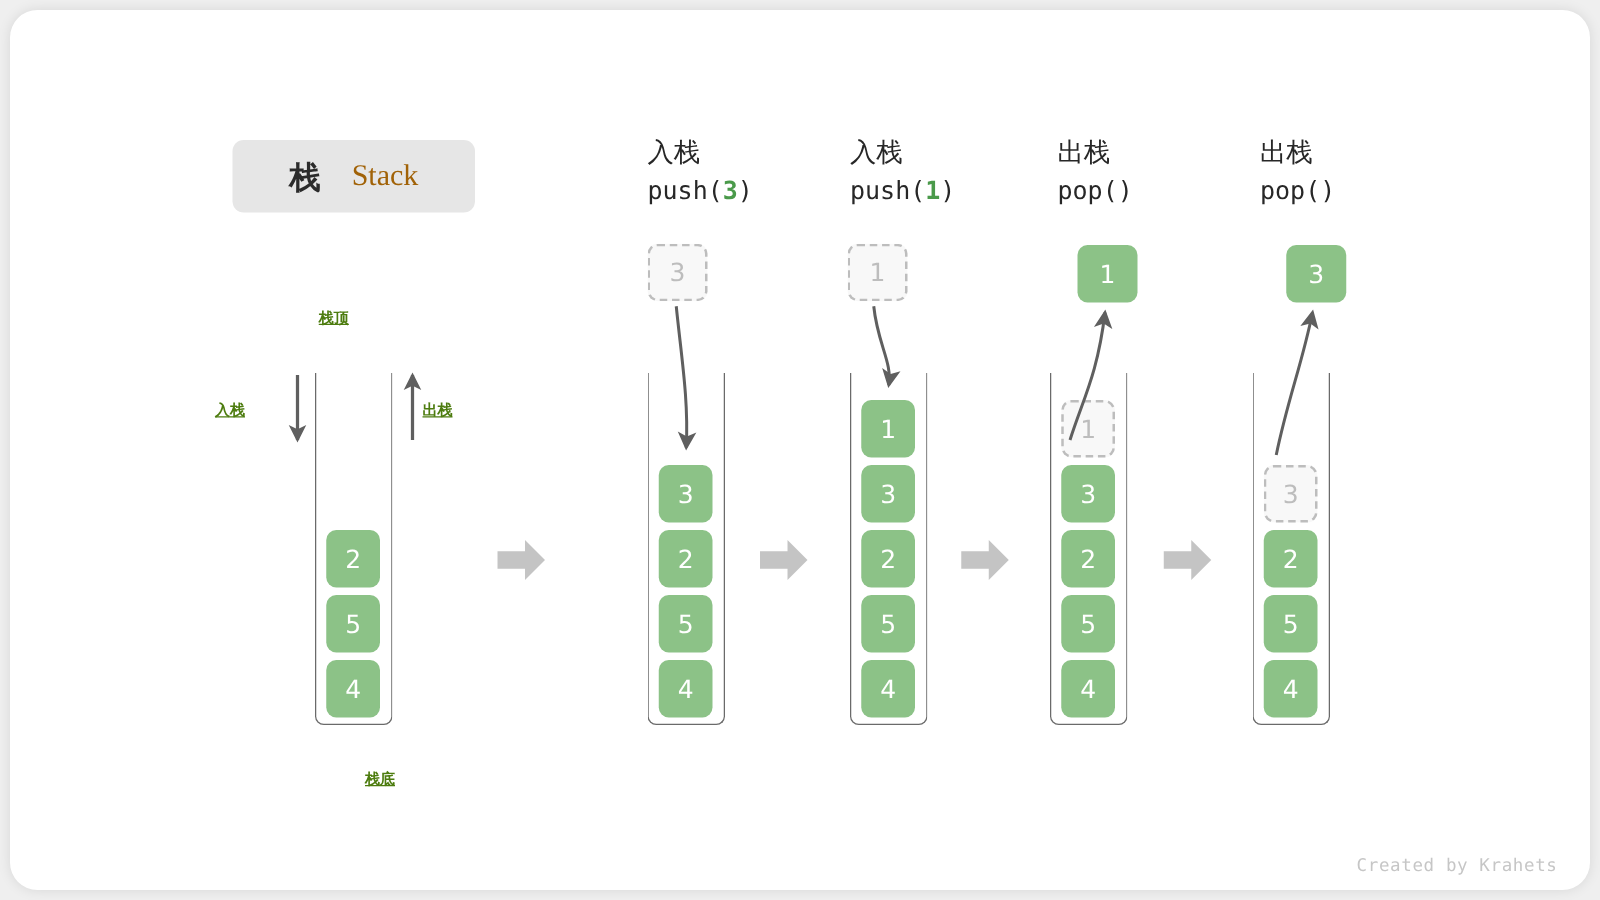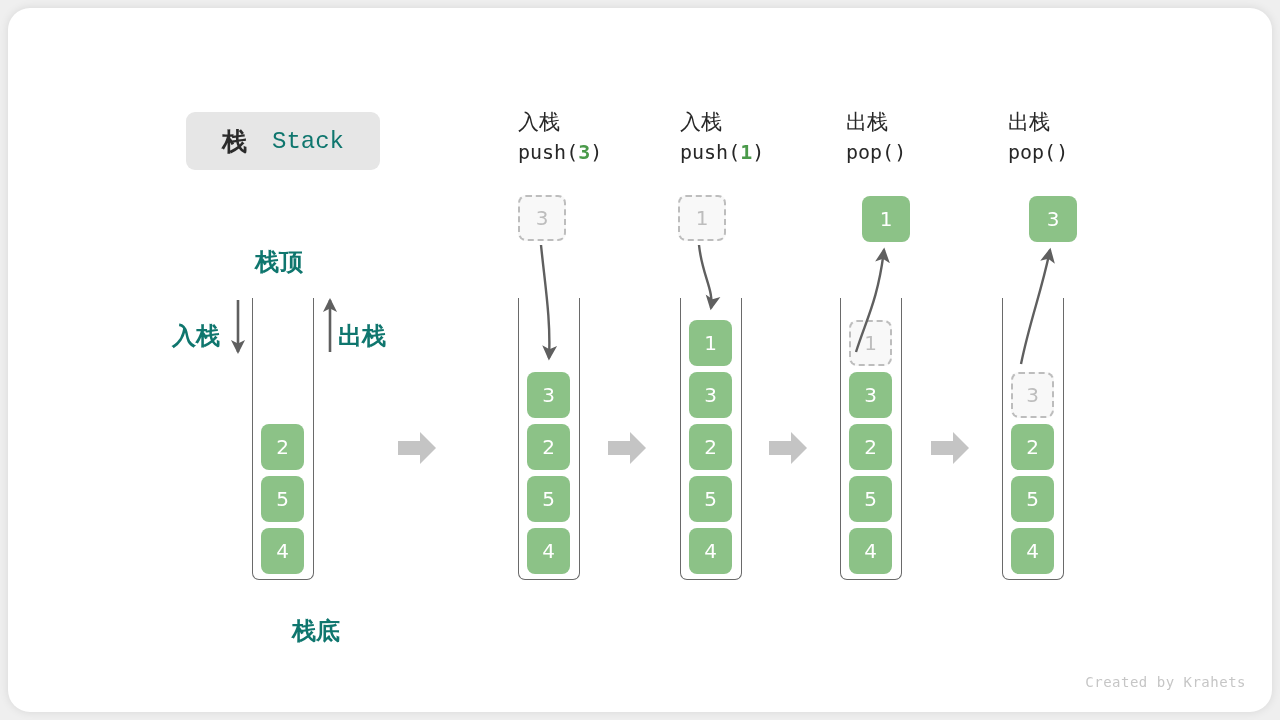--- a/index.html
+++ b/index.html
@@ -47,34 +47,35 @@
     justify-content: center;
   }
   #title-chip .t-cn {
     font-family: "DejaVu Sans", sans-serif;
     font-weight: bold;
     font-size: 25px;
     color: #2b2b2b;
     letter-spacing: 1px;
   }
   #title-chip .t-en {
-    font-family: Liberation Mono, monospace;
+    font-family: Liberation Serif, serif;
     font-size: 24px;
-    color: #0f766e;
+    color: #a16207;
     margin-left: 24px;
   }
 
   
   .cn-bold {
     position: absolute;
     font-family: "DejaVu Sans", sans-serif;
     font-weight: bold;
-    font-size: 24px;
-    color: #0f766e;
+    font-size: 12px;
+    color: #4d7c0f;
     white-space: nowrap;
+    text-decoration: underline;
   }
 
   .col-head {
     position: absolute;
     white-space: nowrap;
     text-align: left;
   }
   .col-head .line1 {
     font-family: "DejaVu Sans", sans-serif;
     font-size: 21px;
@@ -146,21 +147,21 @@
     left: 0; top: 0;
     width: 1280px;
     height: 720px;
     pointer-events: none;
   }
 
   
   #credit {
     position: absolute;
     right: 34px;
-    bottom: 30px;
+    bottom: 19px;
     font-family: "DejaVu Sans Mono", monospace;
     font-size: 14px;
     color: #c6c6c6;
     letter-spacing: 0.5px;
     white-space: nowrap;
   }
 </style>
 </head>
 <body>
 

